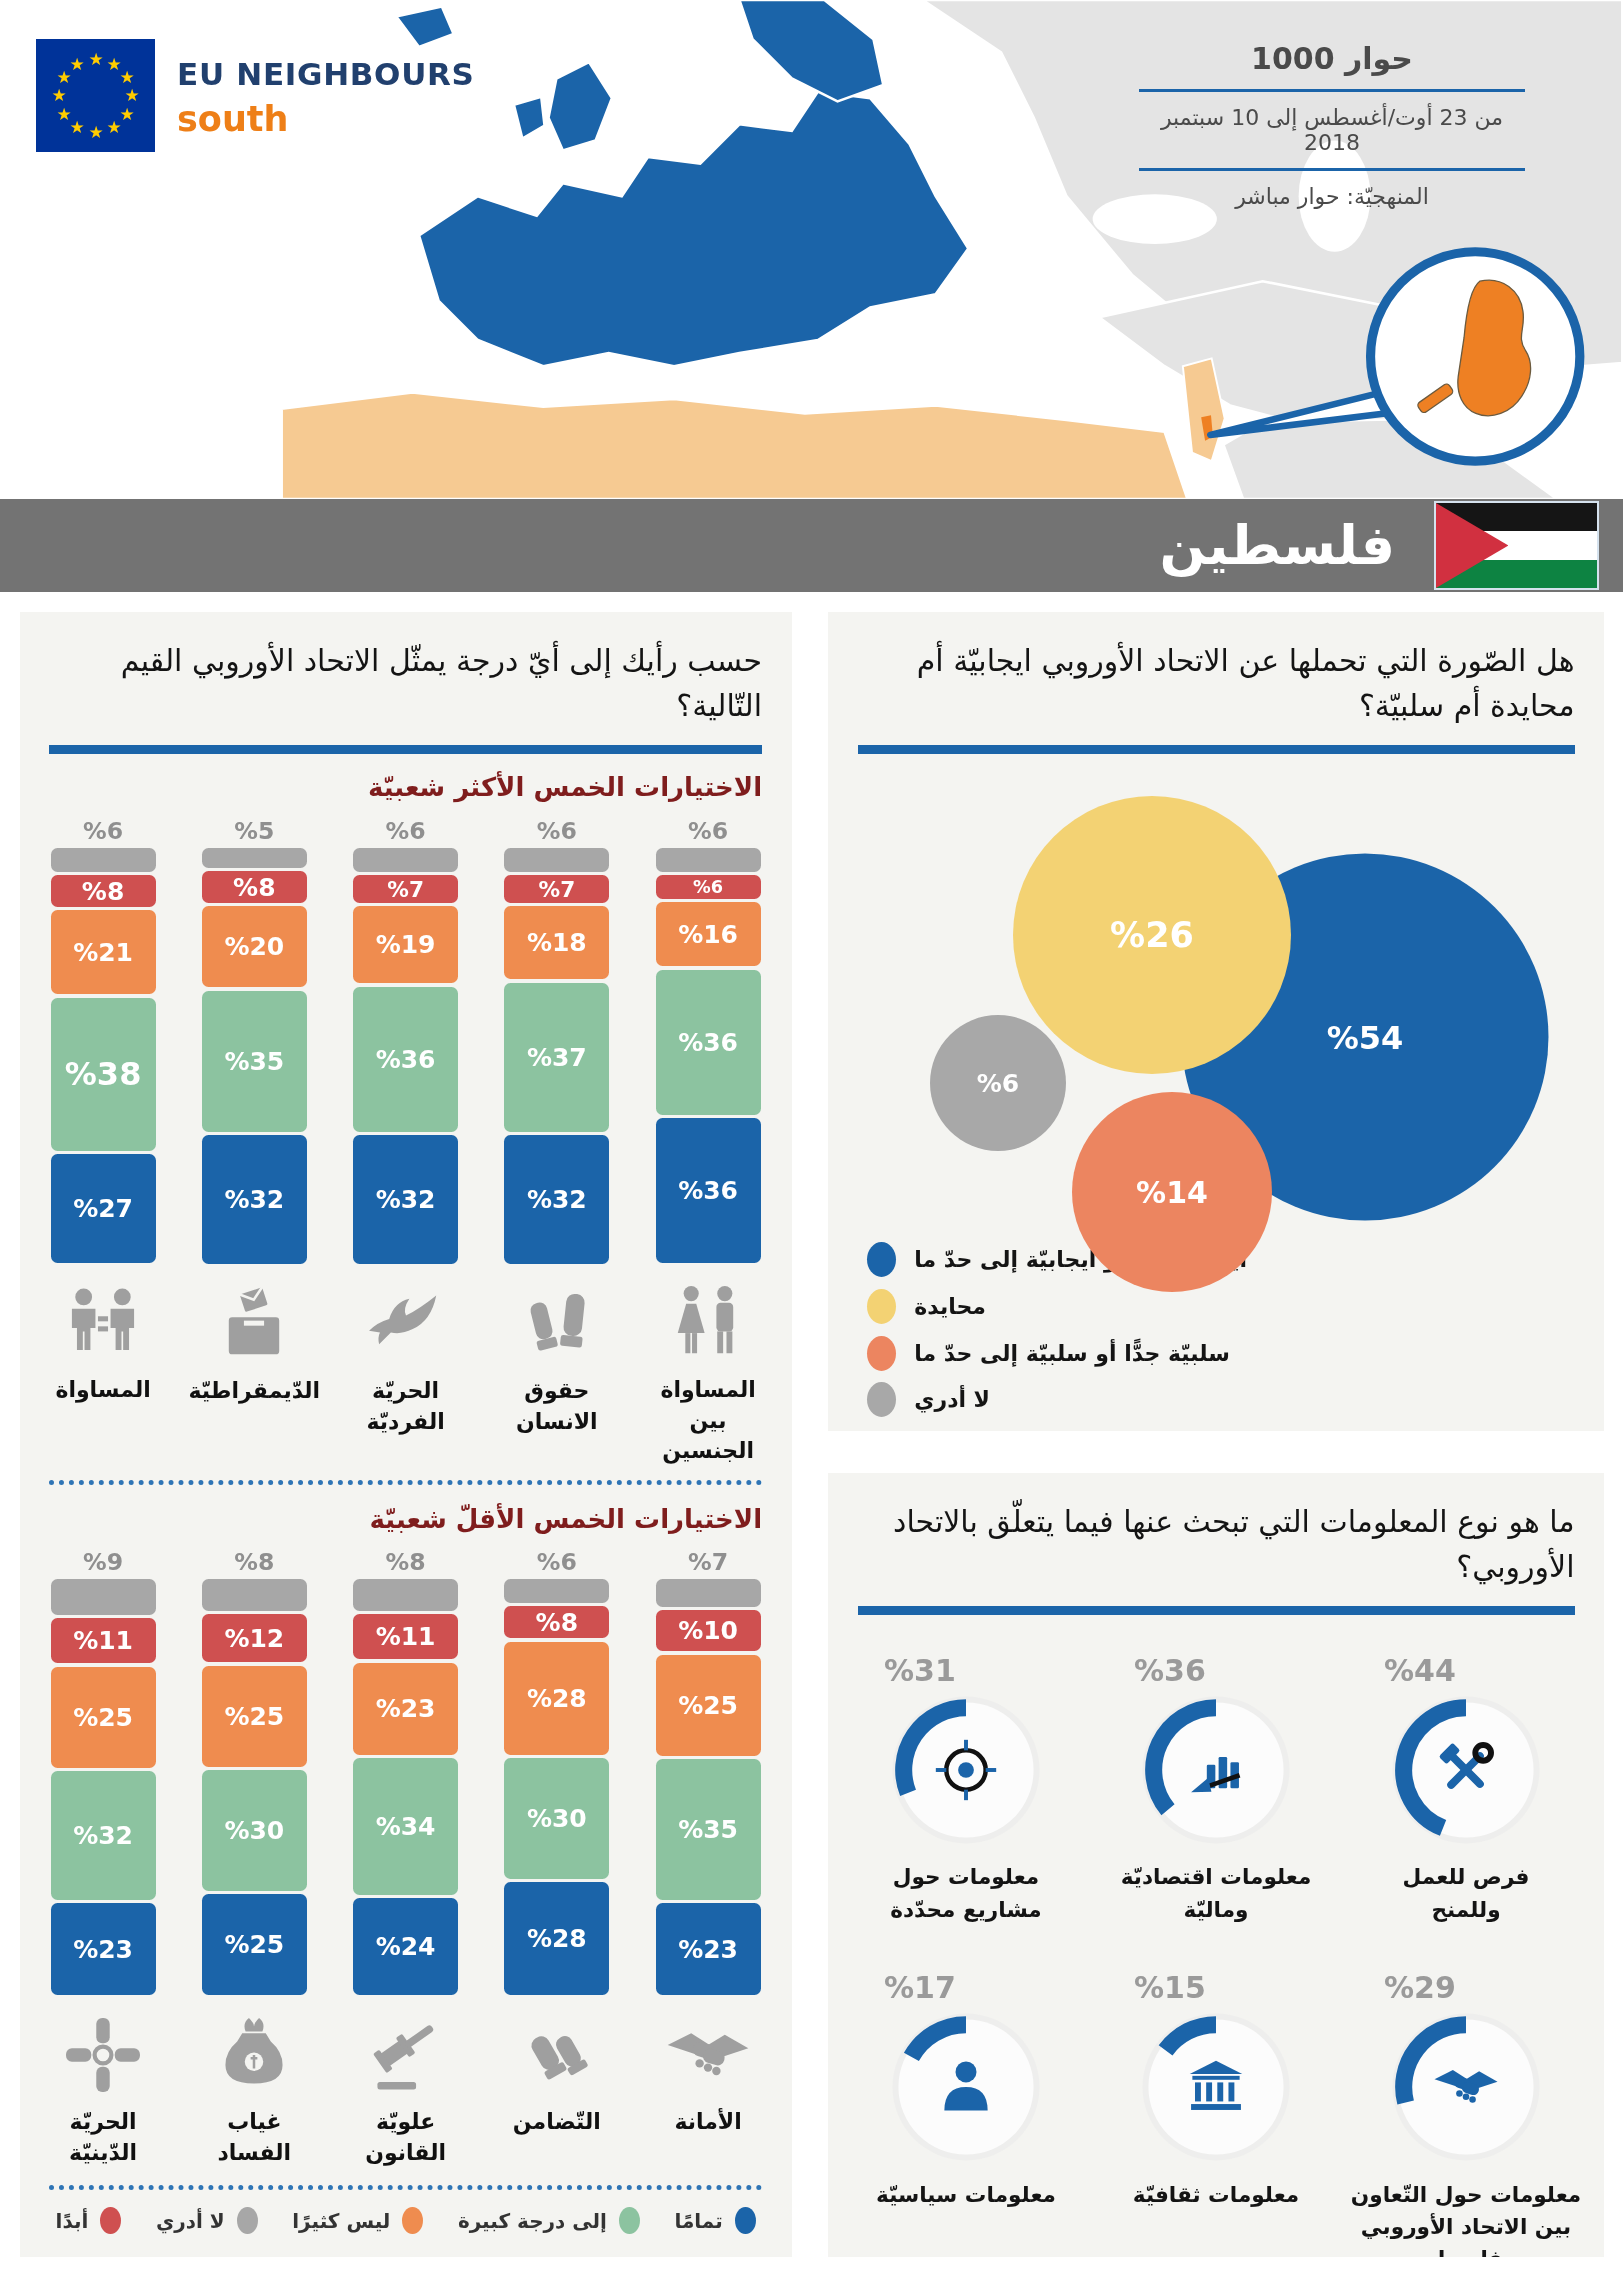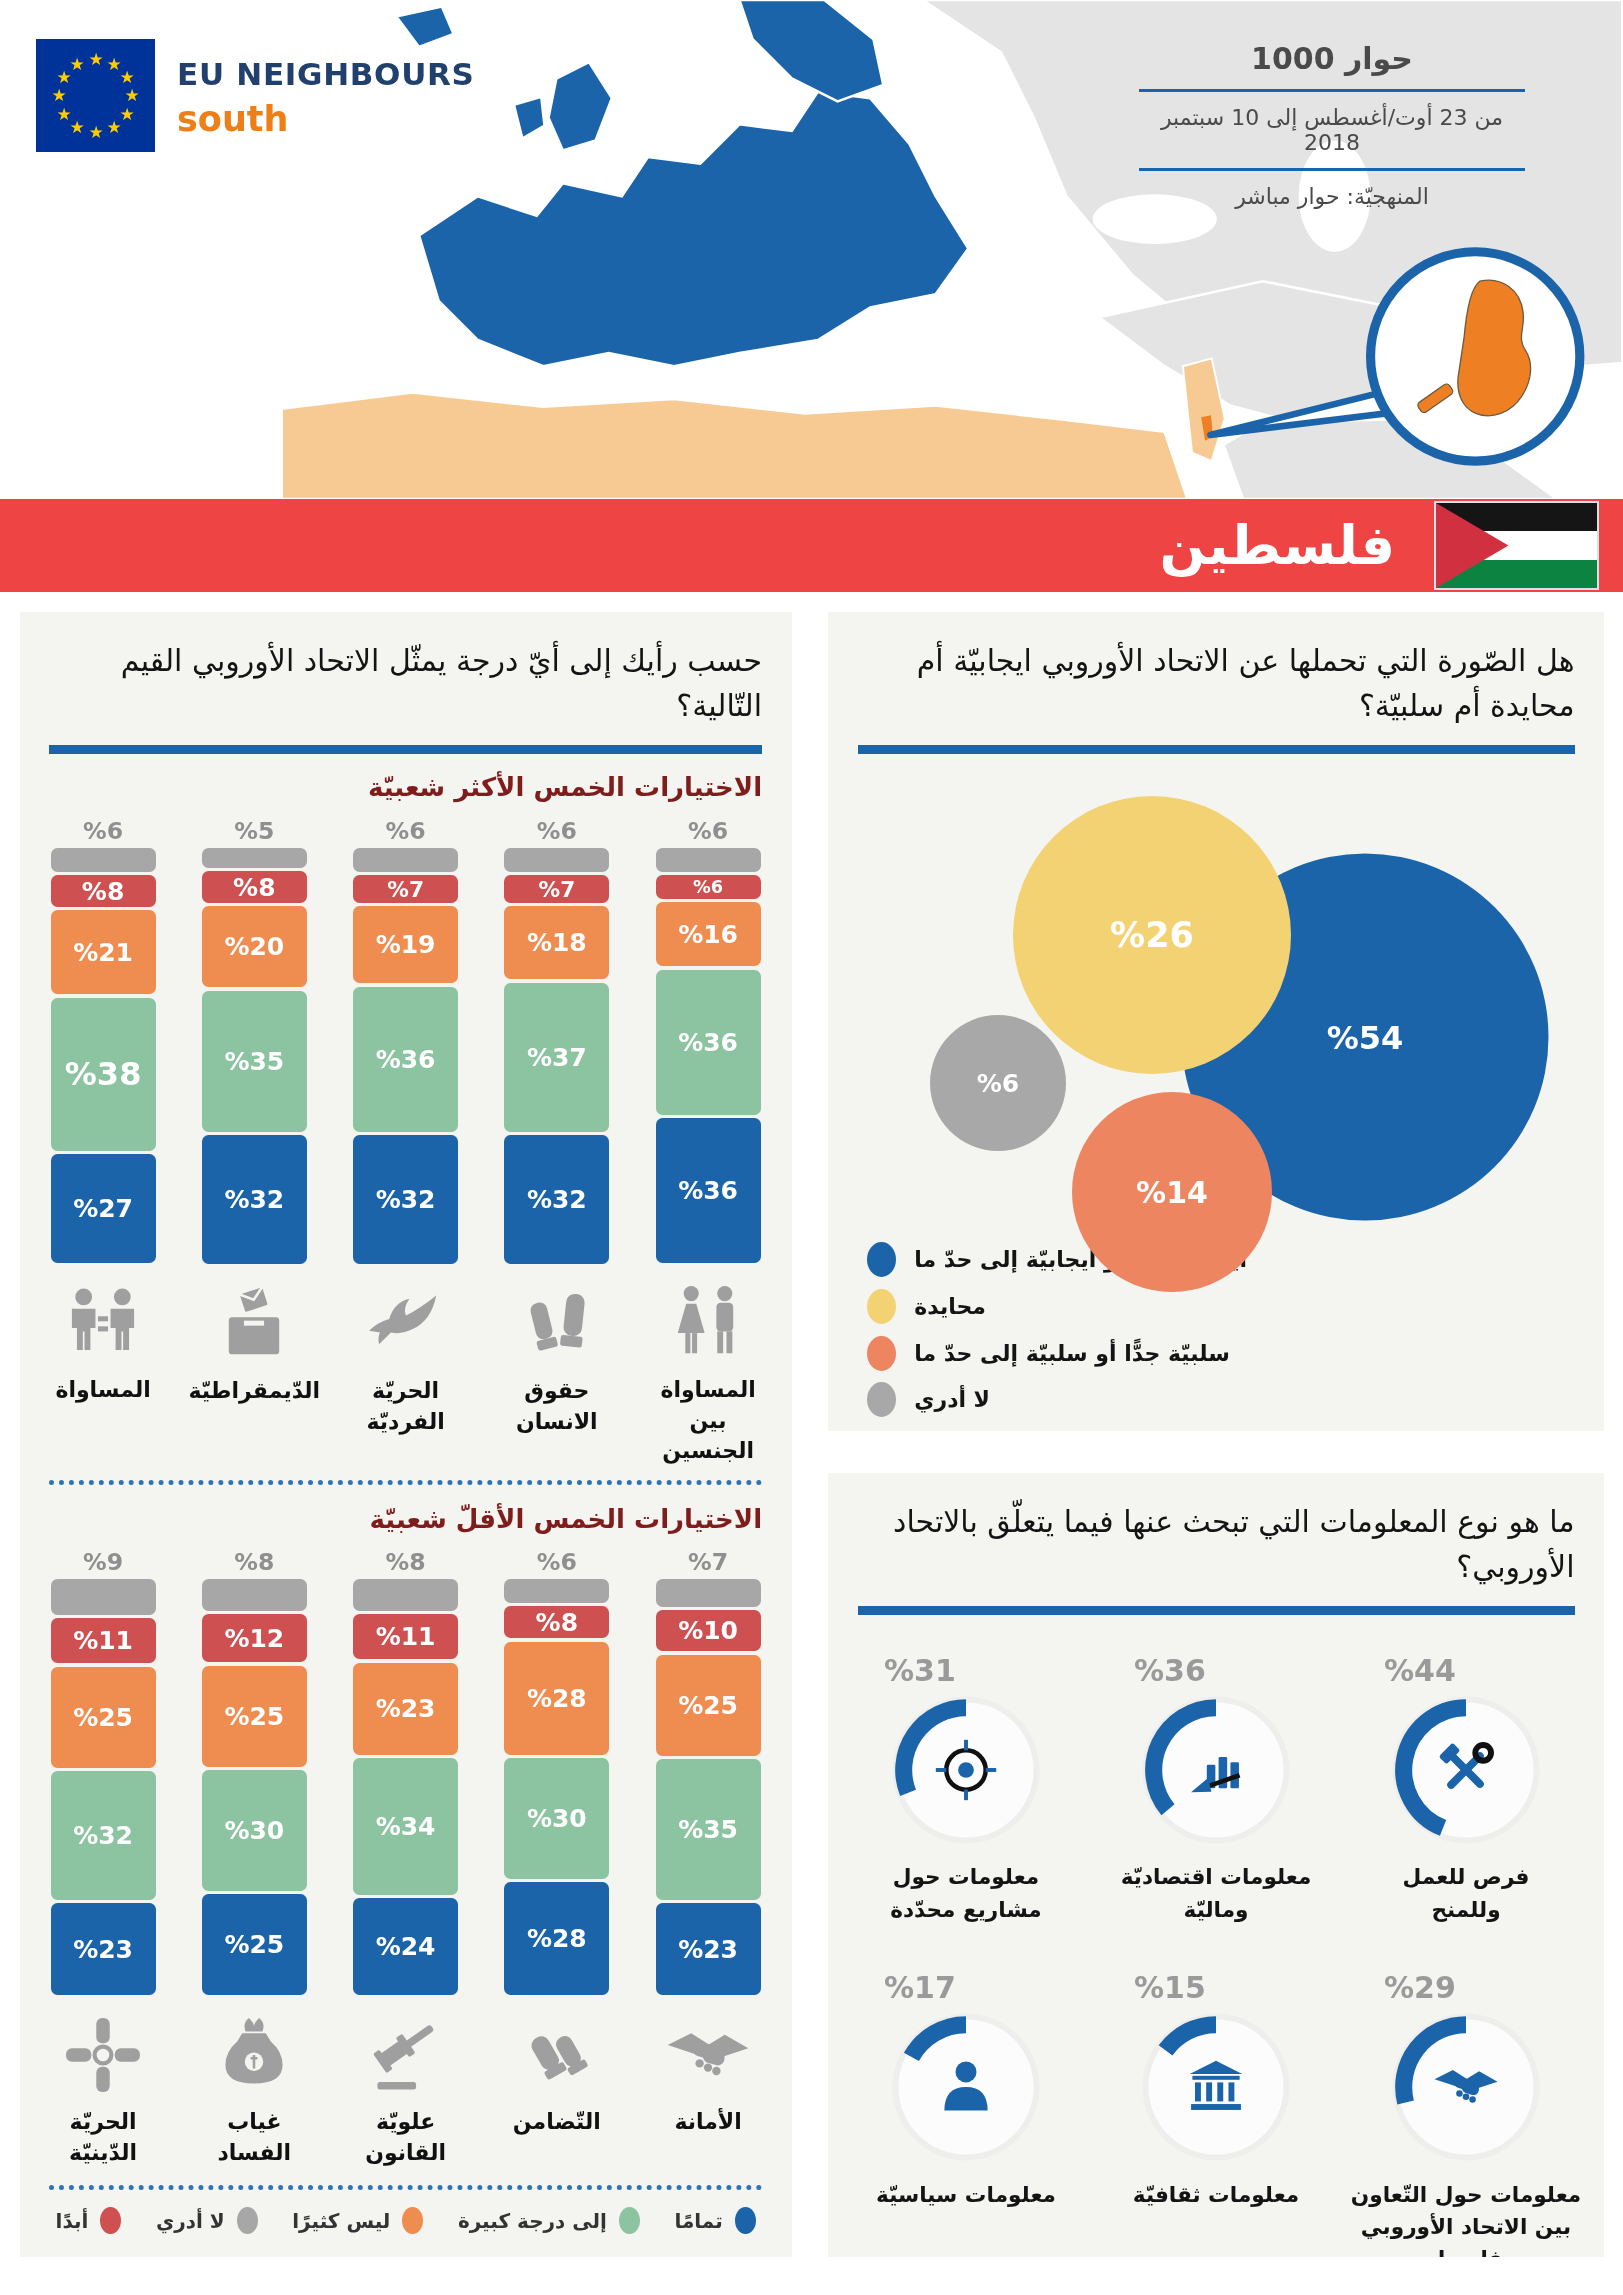--- a/index.html
+++ b/index.html
@@ -16,21 +16,21 @@
   .eu-flag { width:119px; height:113px; background:#003399; position:relative; flex:none; }
   .eu-star { position:absolute; color:#ffcc00; font-size:17px; line-height:1; transform:translate(-50%,-50%); }
   .logo-text { padding-top:17px; }
   .logo-line1 { font-size:31px; font-weight:bold; color:#21406e; letter-spacing:0.7px; }
   .logo-line2 { font-size:35px; font-weight:bold; color:#ee7f17; margin-top:6.5px; }
   .stats { position:absolute; right:98px; top:41px; width:386px; text-align:center; color:#4a4a4a; }
   .stats-big { font-size:30px; font-weight:bold; }
   .stat-line { border:none; border-top:3.3px solid #1b64a9; margin:13px 0; }
   .stats-row { font-size:22px; }
   
-  .banner { position:absolute; top:499px; left:0; width:1623px; height:93px; background:#ef4444;
+  .banner { position:absolute; top:499px; left:0; width:1623px; height:93px; background:#737373;
             display:flex; align-items:center; justify-content:flex-end; }
   .banner-title { color:#fff; font-size:54px; font-weight:bold; margin-left:39px; }
   .flag { width:165px; height:89px; margin:0 24px 0 39px; position:relative;
           border:2px solid #d5e2ee; background:#fff; flex:none; }
   .flag-stripe { width:100%; height:33.34%; }
   .flag-tri { position:absolute; left:0; top:0; width:45%; height:100%;
               clip-path:polygon(0 0, 0 100%, 100% 50%); }
   
   .panel { position:absolute; background:#f4f4f1; overflow:hidden; }
   .panel-left  { left:19.6px;  top:612px;  width:772px; height:1645px; }

